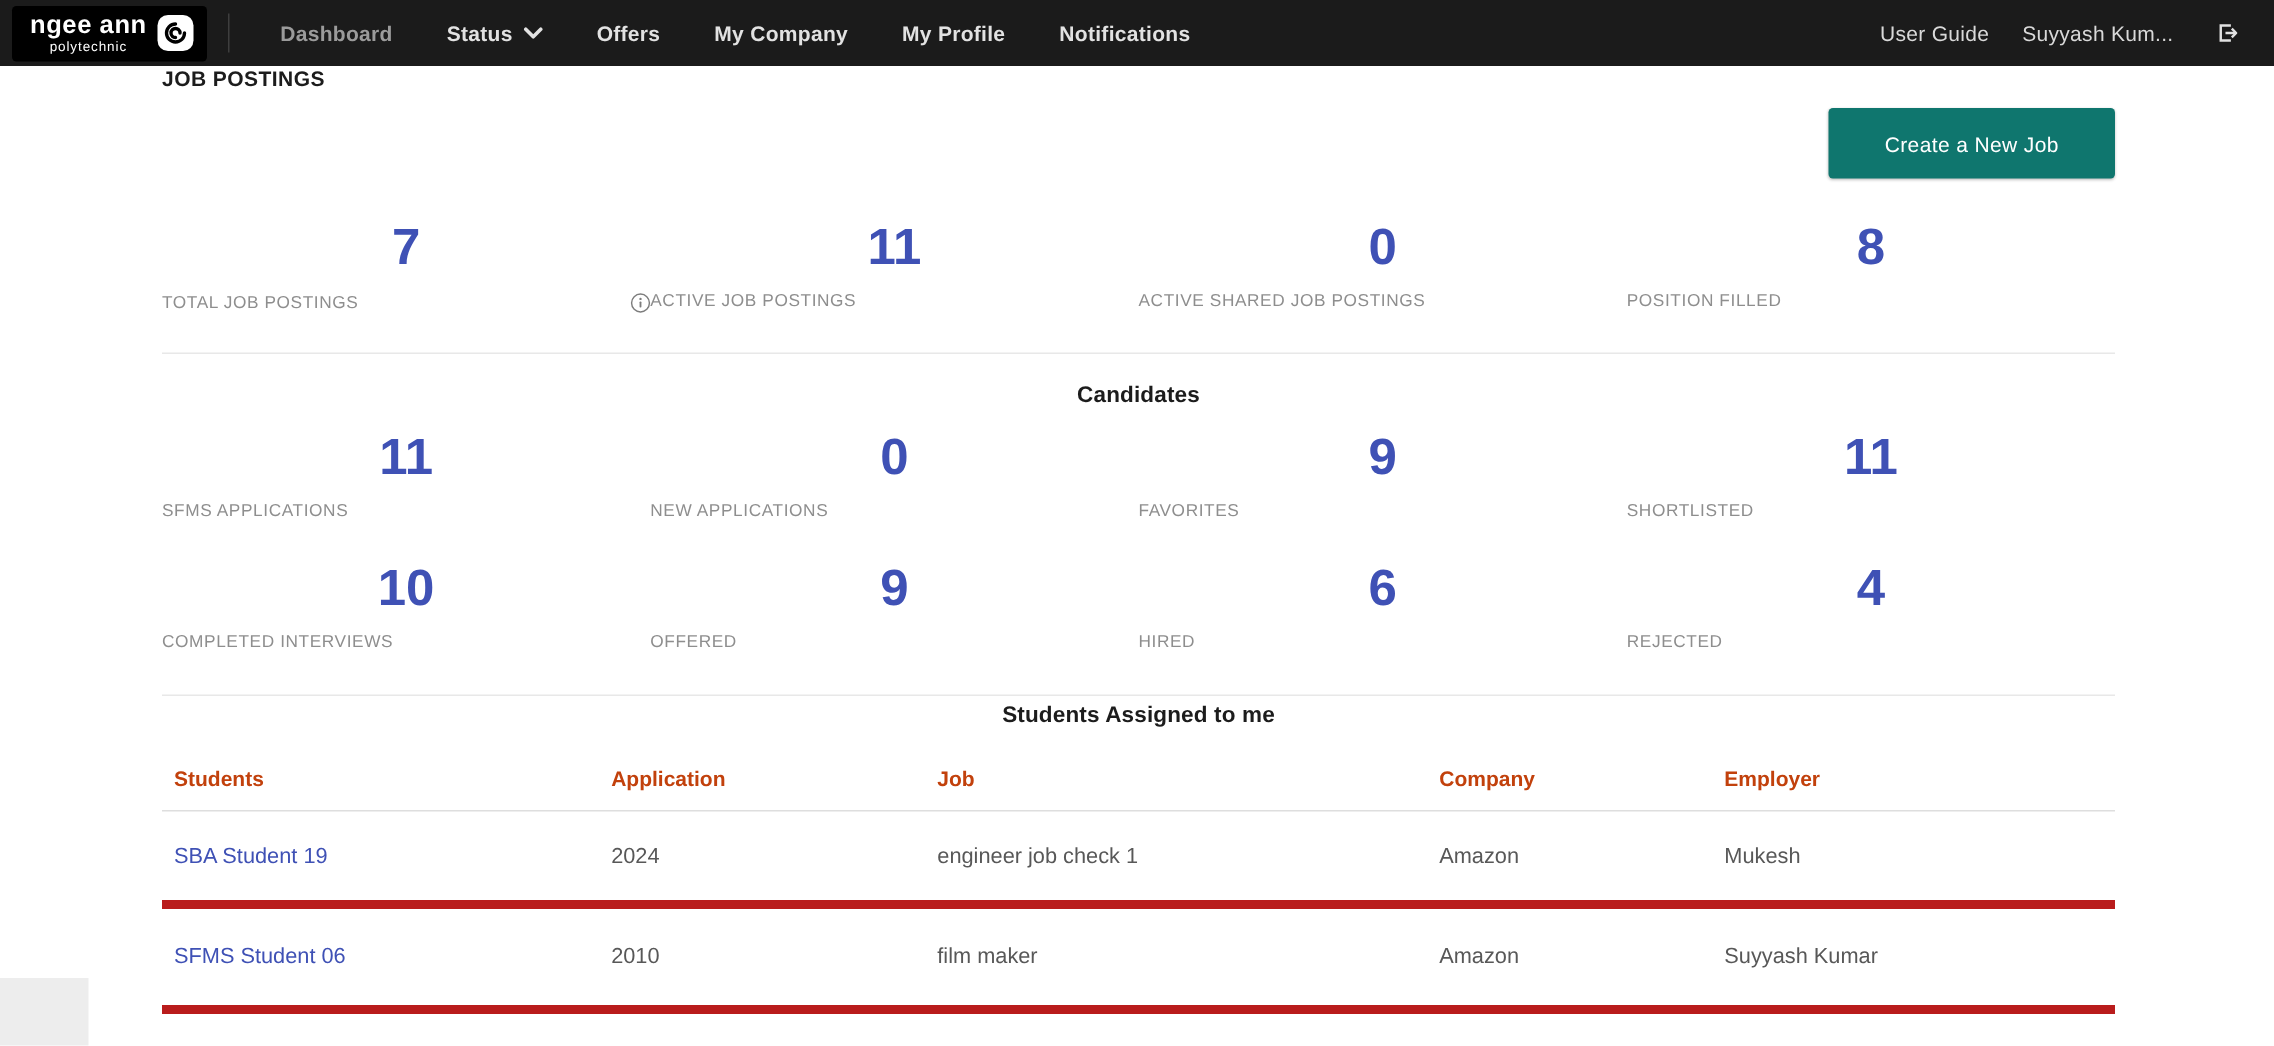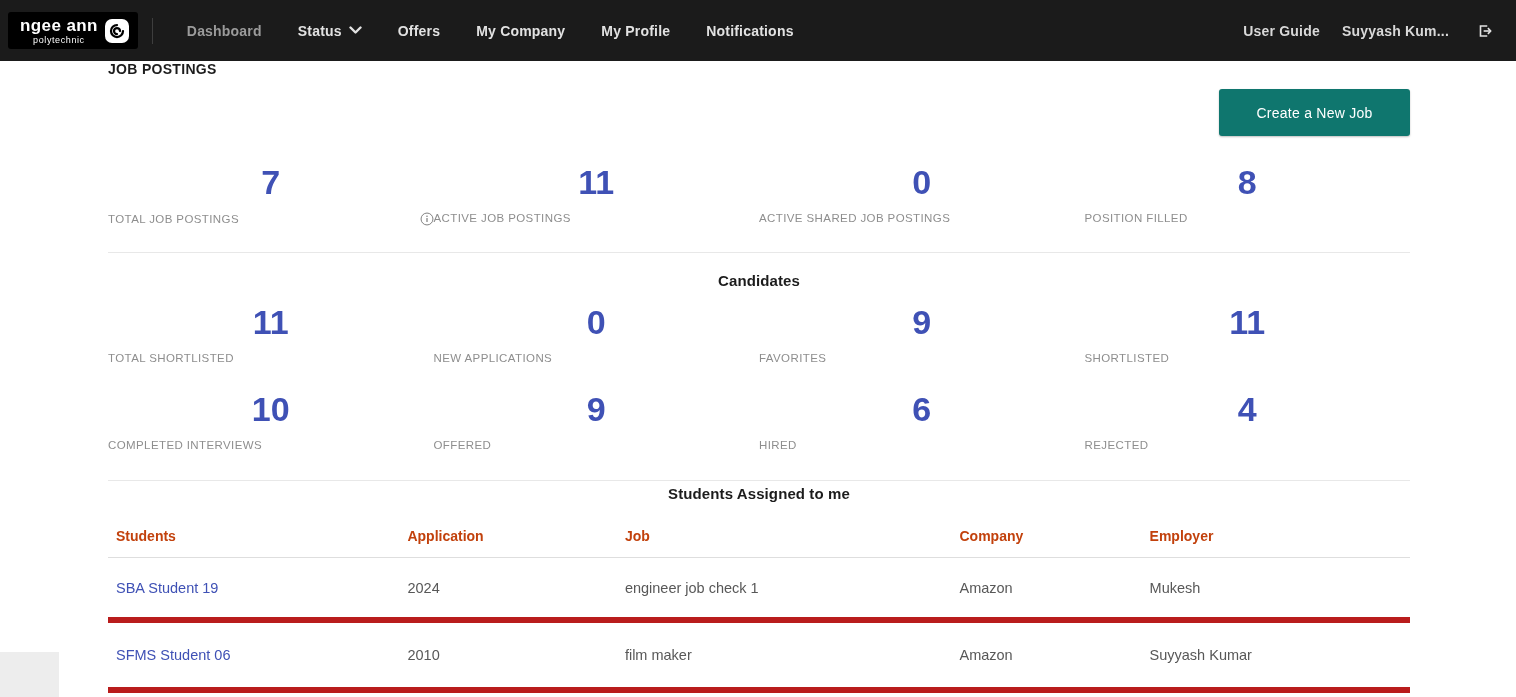--- a/index.html
+++ b/index.html
@@ -5,41 +5,41 @@
   * { box-sizing: border-box; }
   html,body { margin:0; padding:0; }
   body {
     width:1516px; height:697px; position:relative; overflow:hidden;
     background:#ffffff; font-family:"Liberation Sans", sans-serif;
     -webkit-font-smoothing:antialiased;
   }
 
   
   .navbar{
-    height:61px; background:#1b1b1b; display:flex; align-items:center;
+    height:44px; background:#1b1b1b; display:flex; align-items:center;
     padding:0 16px 0 8px; position:relative; z-index:5;
   }
   .logo-box{
     background:#000; border-radius:3px; height:37px; padding:3px 9px 3px 12px;
     display:flex; align-items:center; gap:7px; flex:0 0 auto;
   }
   .logo-text{ color:#fff; text-align:center; line-height:1; }
   .logo-line1{ font-size:17px; font-weight:700; letter-spacing:.4px; }
   .logo-line2{ font-size:9px; margin-top:2px; letter-spacing:.6px; }
   .logo-mark{ width:24px; height:24px; background:#fff; border-radius:7px;
     display:flex; align-items:center; justify-content:center; }
   .nav-divider{ width:1px; height:26px; background:#3e3e3e; margin:0 16px 0 14px; }
   .nav-item{
     color:#e2e2e2; font-size:14px; font-weight:600; padding:0 18px;
     height:44px; display:flex; align-items:center; gap:7px; cursor:pointer;
     letter-spacing:.2px; white-space:nowrap;
   }
   .nav-item.dim{ color:#9b9b9b; }
   .nav-right{ margin-left:auto; display:flex; align-items:center; }
-  .nav-right .nav-item{ font-weight:700; padding:0 11px; color:#d9d9d9; }
+  .nav-right .nav-item{ font-weight:400; padding:0 11px; color:#d9d9d9; }
   .logout-btn{ margin-left:10px; padding:0 6px; height:44px; display:flex; align-items:center; cursor:pointer; }
 
   
   .content{ margin:0 106px 0 108px; position:relative; }
   .section-title-sm{
     font-size:14px; font-weight:700; color:#1c1c1c; letter-spacing:.3px;
   }
   .section-title{
     font-size:15px; font-weight:700; color:#1c1c1c; letter-spacing:.1px;text-align:center;
   }
@@ -187,21 +187,21 @@
     </div>
   </div>
   <div class="divider div-jp"></div>
 
   <div class="section-title cand-title">Candidates</div>
 
   <div class="stats cand1">
     <div class="stat">
       <div class="stat-value">11</div>
       <div class="stat-label-row">
-          <span class="stat-label">TOTAL SHORTLISTED</span>
+          <span class="stat-label">SFMS APPLICATIONS</span>
         </div>
     </div>
     <div class="stat">
       <div class="stat-value">0</div>
       <div class="stat-label-row">
           <span class="stat-label">NEW APPLICATIONS</span>
         </div>
     </div>
     <div class="stat">
       <div class="stat-value">9</div>

